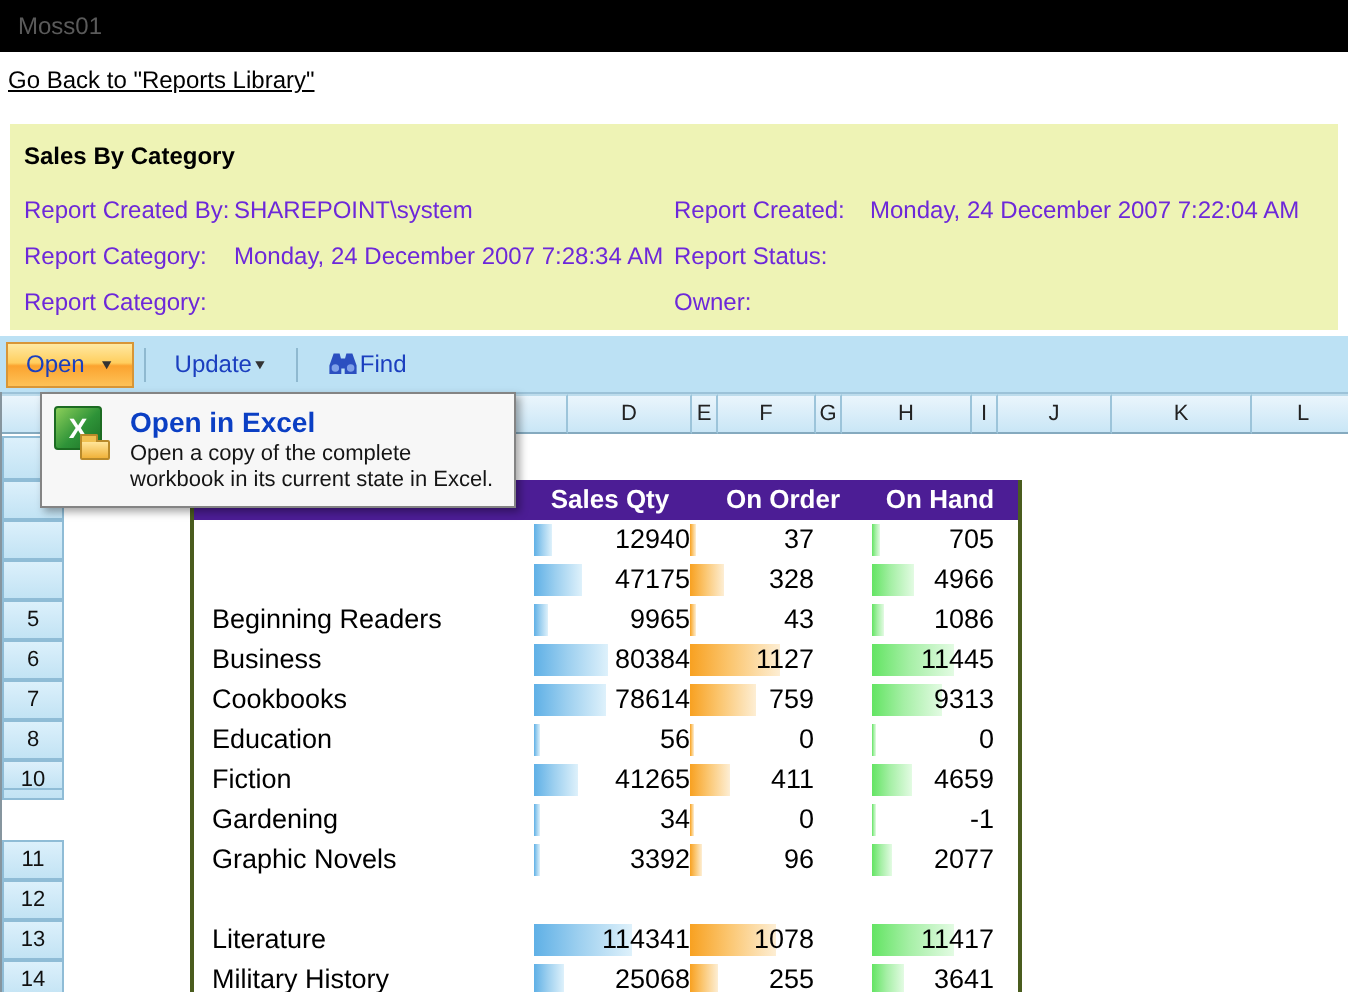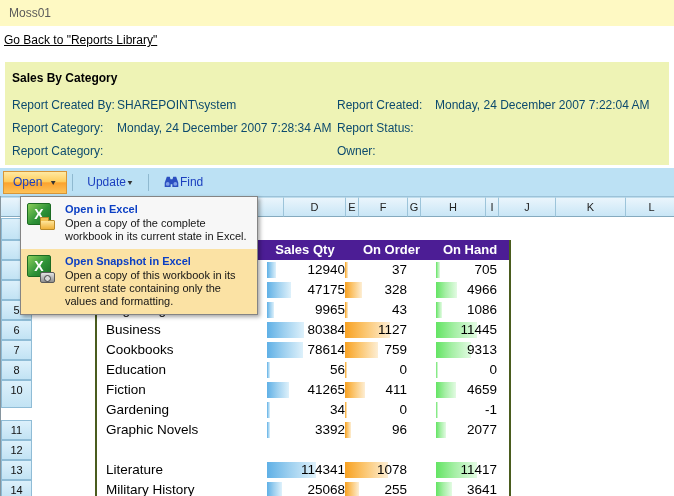--- a/index.html
+++ b/index.html
@@ -1,30 +1,30 @@
 <!DOCTYPE html>
 <html><head>
 <meta charset="utf-8">
 <style>
   html,body{margin:0;padding:0;background:#fff;}
   #screen{position:relative;width:674px;height:496px;overflow:hidden;background:#fff;
           font-family:"Liberation Sans","DejaVu Sans",sans-serif;-webkit-font-smoothing:antialiased;}
 
   
-  .topbar{position:absolute;left:0;top:0;width:674px;height:26px;background:#fef9c3;
+  .topbar{position:absolute;left:0;top:0;width:674px;height:26px;background:#000000;
           color:#5a5a5a;font-size:12px;line-height:26px;padding-left:9px;box-sizing:border-box;}
 
   
   .backlink{position:absolute;left:4px;top:33px;font-size:12px;color:#000;text-decoration:underline;cursor:pointer;}
 
   
   .panel{position:absolute;left:5px;top:62px;width:664px;height:103px;background:#eef3b5;
          box-sizing:border-box;padding:9px 7px 0 7px;}
   .panel-title{font-size:12px;font-weight:bold;color:#000;}
-  .meta{display:grid;grid-template-columns:105px 220px 98px auto;row-gap:9px;font-size:12px;color:#0c4a6e;margin-top:13px;}
+  .meta{display:grid;grid-template-columns:105px 220px 98px auto;row-gap:9px;font-size:12px;color:#6d28d9;margin-top:13px;}
   .meta span{white-space:nowrap;overflow:hidden;}
 
   
   .toolbar{position:absolute;left:0;top:168px;width:674px;height:29px;background:#bce1f4;
            border-bottom:1px solid #9cc2d8;box-sizing:border-box;display:flex;align-items:center;}
   .open-btn{margin-left:3px;height:23px;padding:0 9px;display:flex;align-items:center;gap:7px;
             background:linear-gradient(#ffe9a2 0%,#ffce5e 45%,#fba32f 52%,#fec257 100%);
             border:1px solid #d89637;box-sizing:border-box;color:#1b3fbf;font-size:12px;cursor:pointer;}
   .tb-item{color:#1b3fbf;font-size:12px;display:flex;align-items:center;padding:0 9px;cursor:pointer;}
   .arr{font-size:8px;color:#333;transform:scaleY(.85);}
@@ -73,21 +73,21 @@
   .xl::after{content:"X";}
   .ov-folder{position:absolute;left:13px;top:18px;width:15px;height:10px;box-sizing:border-box;border-radius:1px;
              background:linear-gradient(#ffe59a,#f0b23a);border:1px solid #b98a2a;}
   .ov-folder::before{content:"";position:absolute;left:-1px;top:-4px;width:7px;height:3px;
              background:#f0c050;border:1px solid #b98a2a;border-bottom:none;border-radius:1px 1px 0 0;}
   .ov-camera{position:absolute;left:13px;top:18px;width:15px;height:11px;box-sizing:border-box;border-radius:2px;
              background:linear-gradient(#e3e3e3,#8f8f8f);border:1px solid #5a5a5a;}
   .ov-camera::after{content:"";display:block;width:5px;height:5px;margin:1.5px auto 0 auto;
              border:1px solid #444;border-radius:50%;background:#d8d8d8;}
   .mi-text{flex:1;}
-  .mi-title{font-size:11px;font-weight:bold;color:#0b3fc4;margin:1px 0 2px 0;}
+  .mi-title{font-size:14px;font-weight:bold;color:#0b3fc4;margin:1px 0 2px 0;}
   .mi-desc{font-size:11px;line-height:13px;color:#151515;width:184px;}
 </style>
 </head>
 <body>
 
 <div id="screen">
 
   <div class="topbar">
     <span>Moss01</span>
   </div>
@@ -154,21 +154,21 @@
   <div id="rowheads">
       <div class="rowhead" style="top: 218px; height: 22px;"></div>
       <div class="rowhead" style="top: 240px; height: 20px;"></div>
       <div class="rowhead" style="top: 260px; height: 20px;"></div>
       <div class="rowhead" style="top: 280px; height: 20px;"></div>
       <div class="rowhead" style="top: 300px; height: 20px;">5</div>
       <div class="rowhead" style="top: 320px; height: 20px;">6</div>
       <div class="rowhead" style="top: 340px; height: 20px;">7</div>
       <div class="rowhead" style="top: 360px; height: 20px;">8</div>
       <div class="rowhead" style="top: 380px; height: 20px;">9</div>
-      <div class="rowhead" style="top: 380px; height: 28px;">10</div>
+      <div class="rowhead" style="top: 380px; height: 15px;">10</div>
       <div class="rowhead" style="top: 420px; height: 20px;">11</div>
       <div class="rowhead" style="top: 440px; height: 20px;">12</div>
       <div class="rowhead" style="top: 460px; height: 20px;">13</div>
       <div class="rowhead" style="top: 480px; height: 20px;">14</div>
     </div>
 
   <div class="table-region" id="table-region">
     <div class="thead">
       <div class="th c0">Sales Qty</div>
       <div class="th c1">On Order</div>
@@ -360,25 +360,15 @@
     <div class="menu-item">
       <div class="mi-icon">
         <div class="xl"></div>
           <div class="ov-folder"></div>
       </div>
       <div class="mi-text">
         <div class="mi-title">Open in Excel</div>
         <div class="mi-desc">Open a copy of the complete workbook in its current state in Excel.</div>
       </div>
     </div>
-    <div class="menu-item hl">
-      <div class="mi-icon">
-        <div class="xl"></div>
-          <div class="ov-camera"></div>
-      </div>
-      <div class="mi-text">
-        <div class="mi-title">Open Snapshot in Excel</div>
-        <div class="mi-desc">Open a copy of this workbook in its current state containing only the values and formatting.</div>
-      </div>
-    </div>
   </div>
 
 </div>
 
 </body></html>

